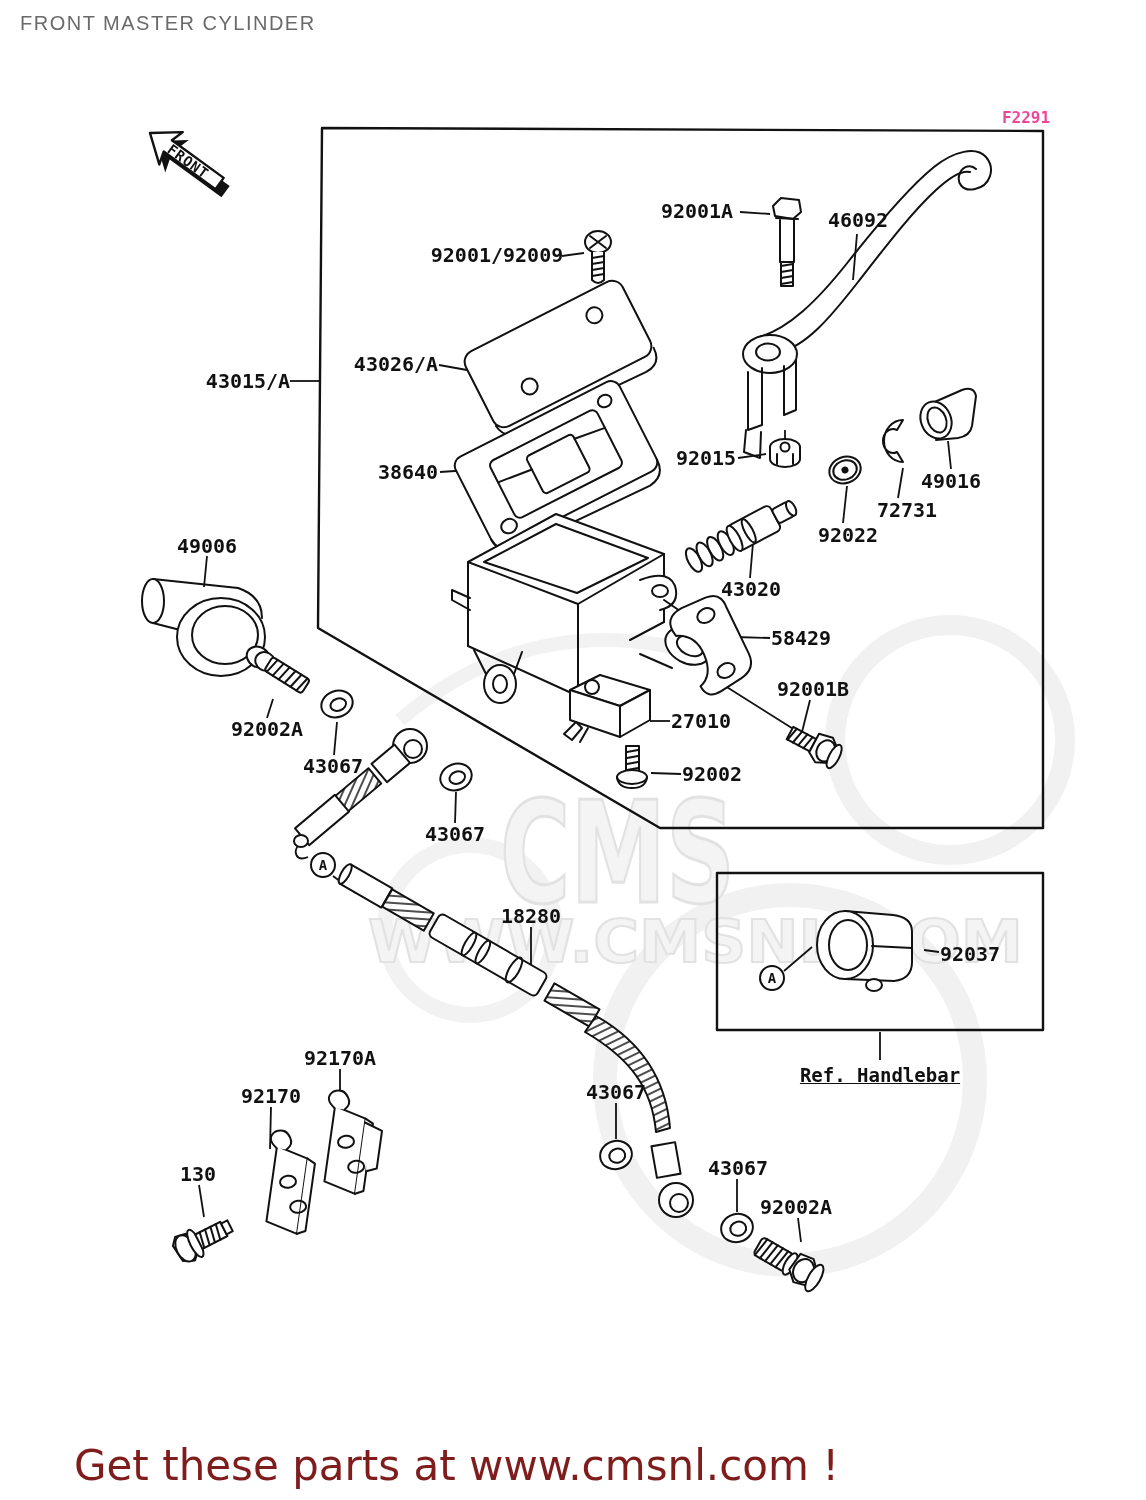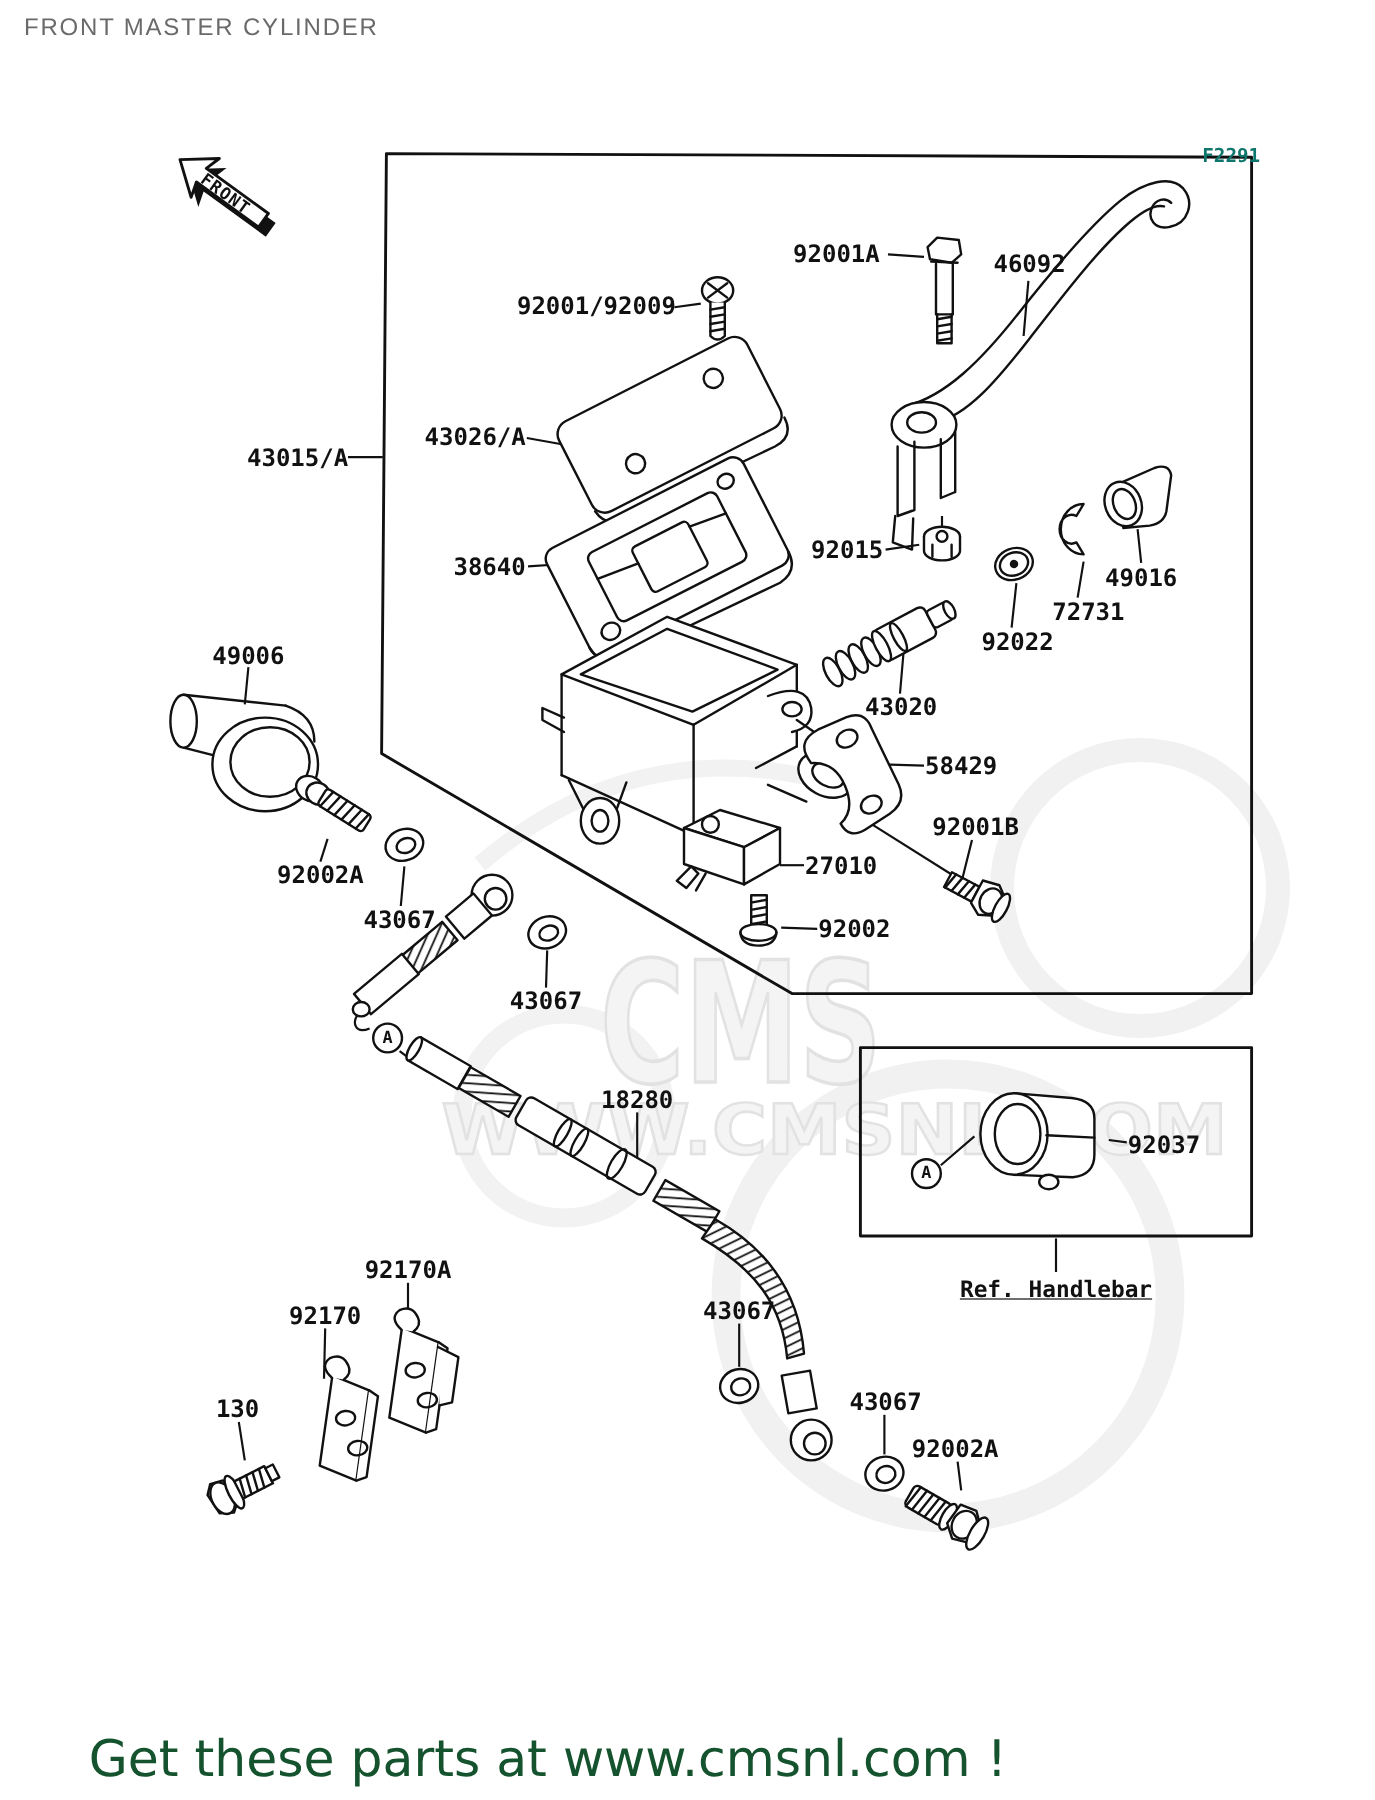--- a/index.html
+++ b/index.html
@@ -5,28 +5,28 @@
   html,body{margin:0;padding:0;background:#fff;}
   #stage{position:relative;width:1146px;height:1500px;background:#ffffff;overflow:hidden;
          font-family:"DejaVu Sans Mono",monospace;}
   #art{position:absolute;left:0;top:0;}
   .page-title{position:absolute;left:20px;top:12px;
       font-family:"Liberation Sans",sans-serif;font-size:20px;letter-spacing:1.5px;
       color:#6a6a6a;white-space:nowrap;}
   .plabel{position:absolute;transform:translateX(-50%);
       font:bold 20px "DejaVu Sans Mono",monospace;color:#111;white-space:nowrap;line-height:22px;}
   .code-label{position:absolute;transform:translateX(-50%);
-      font:bold 16px "DejaVu Sans Mono",monospace;color:#0f766e;margin-top:12px;}
+      font:bold 16px "DejaVu Sans Mono",monospace;color:#ec4899;}
   .ref-label{position:absolute;transform:translateX(-50%);
       font:bold 19px "DejaVu Sans Mono",monospace;color:#111;white-space:nowrap;text-decoration:underline;}
   .amarker{position:absolute;width:22px;height:22px;border:2px solid #111;border-radius:50%;
       background:#fff;display:flex;align-items:center;justify-content:center;
       font:bold 14px "DejaVu Sans Mono",monospace;color:#111;}
   .footer-line{position:absolute;left:0;top:1441px;width:913px;text-align:center;
-      font-family:"DejaVu Sans",sans-serif;font-size:42px;color:#14532d;white-space:nowrap;}
+      font-family:"DejaVu Sans",sans-serif;font-size:42px;color:#7f1d1d;white-space:nowrap;}
 </style>
 </head>
 <body>
 
 <div id="stage">
 
   <svg id="art" width="1146" height="1500" viewBox="0 0 1146 1500">
     <defs>
       <pattern id="braid" width="7" height="7" patternUnits="userSpaceOnUse" patternTransform="rotate(64)">
         <rect width="7" height="7" fill="#ffffff"></rect>

